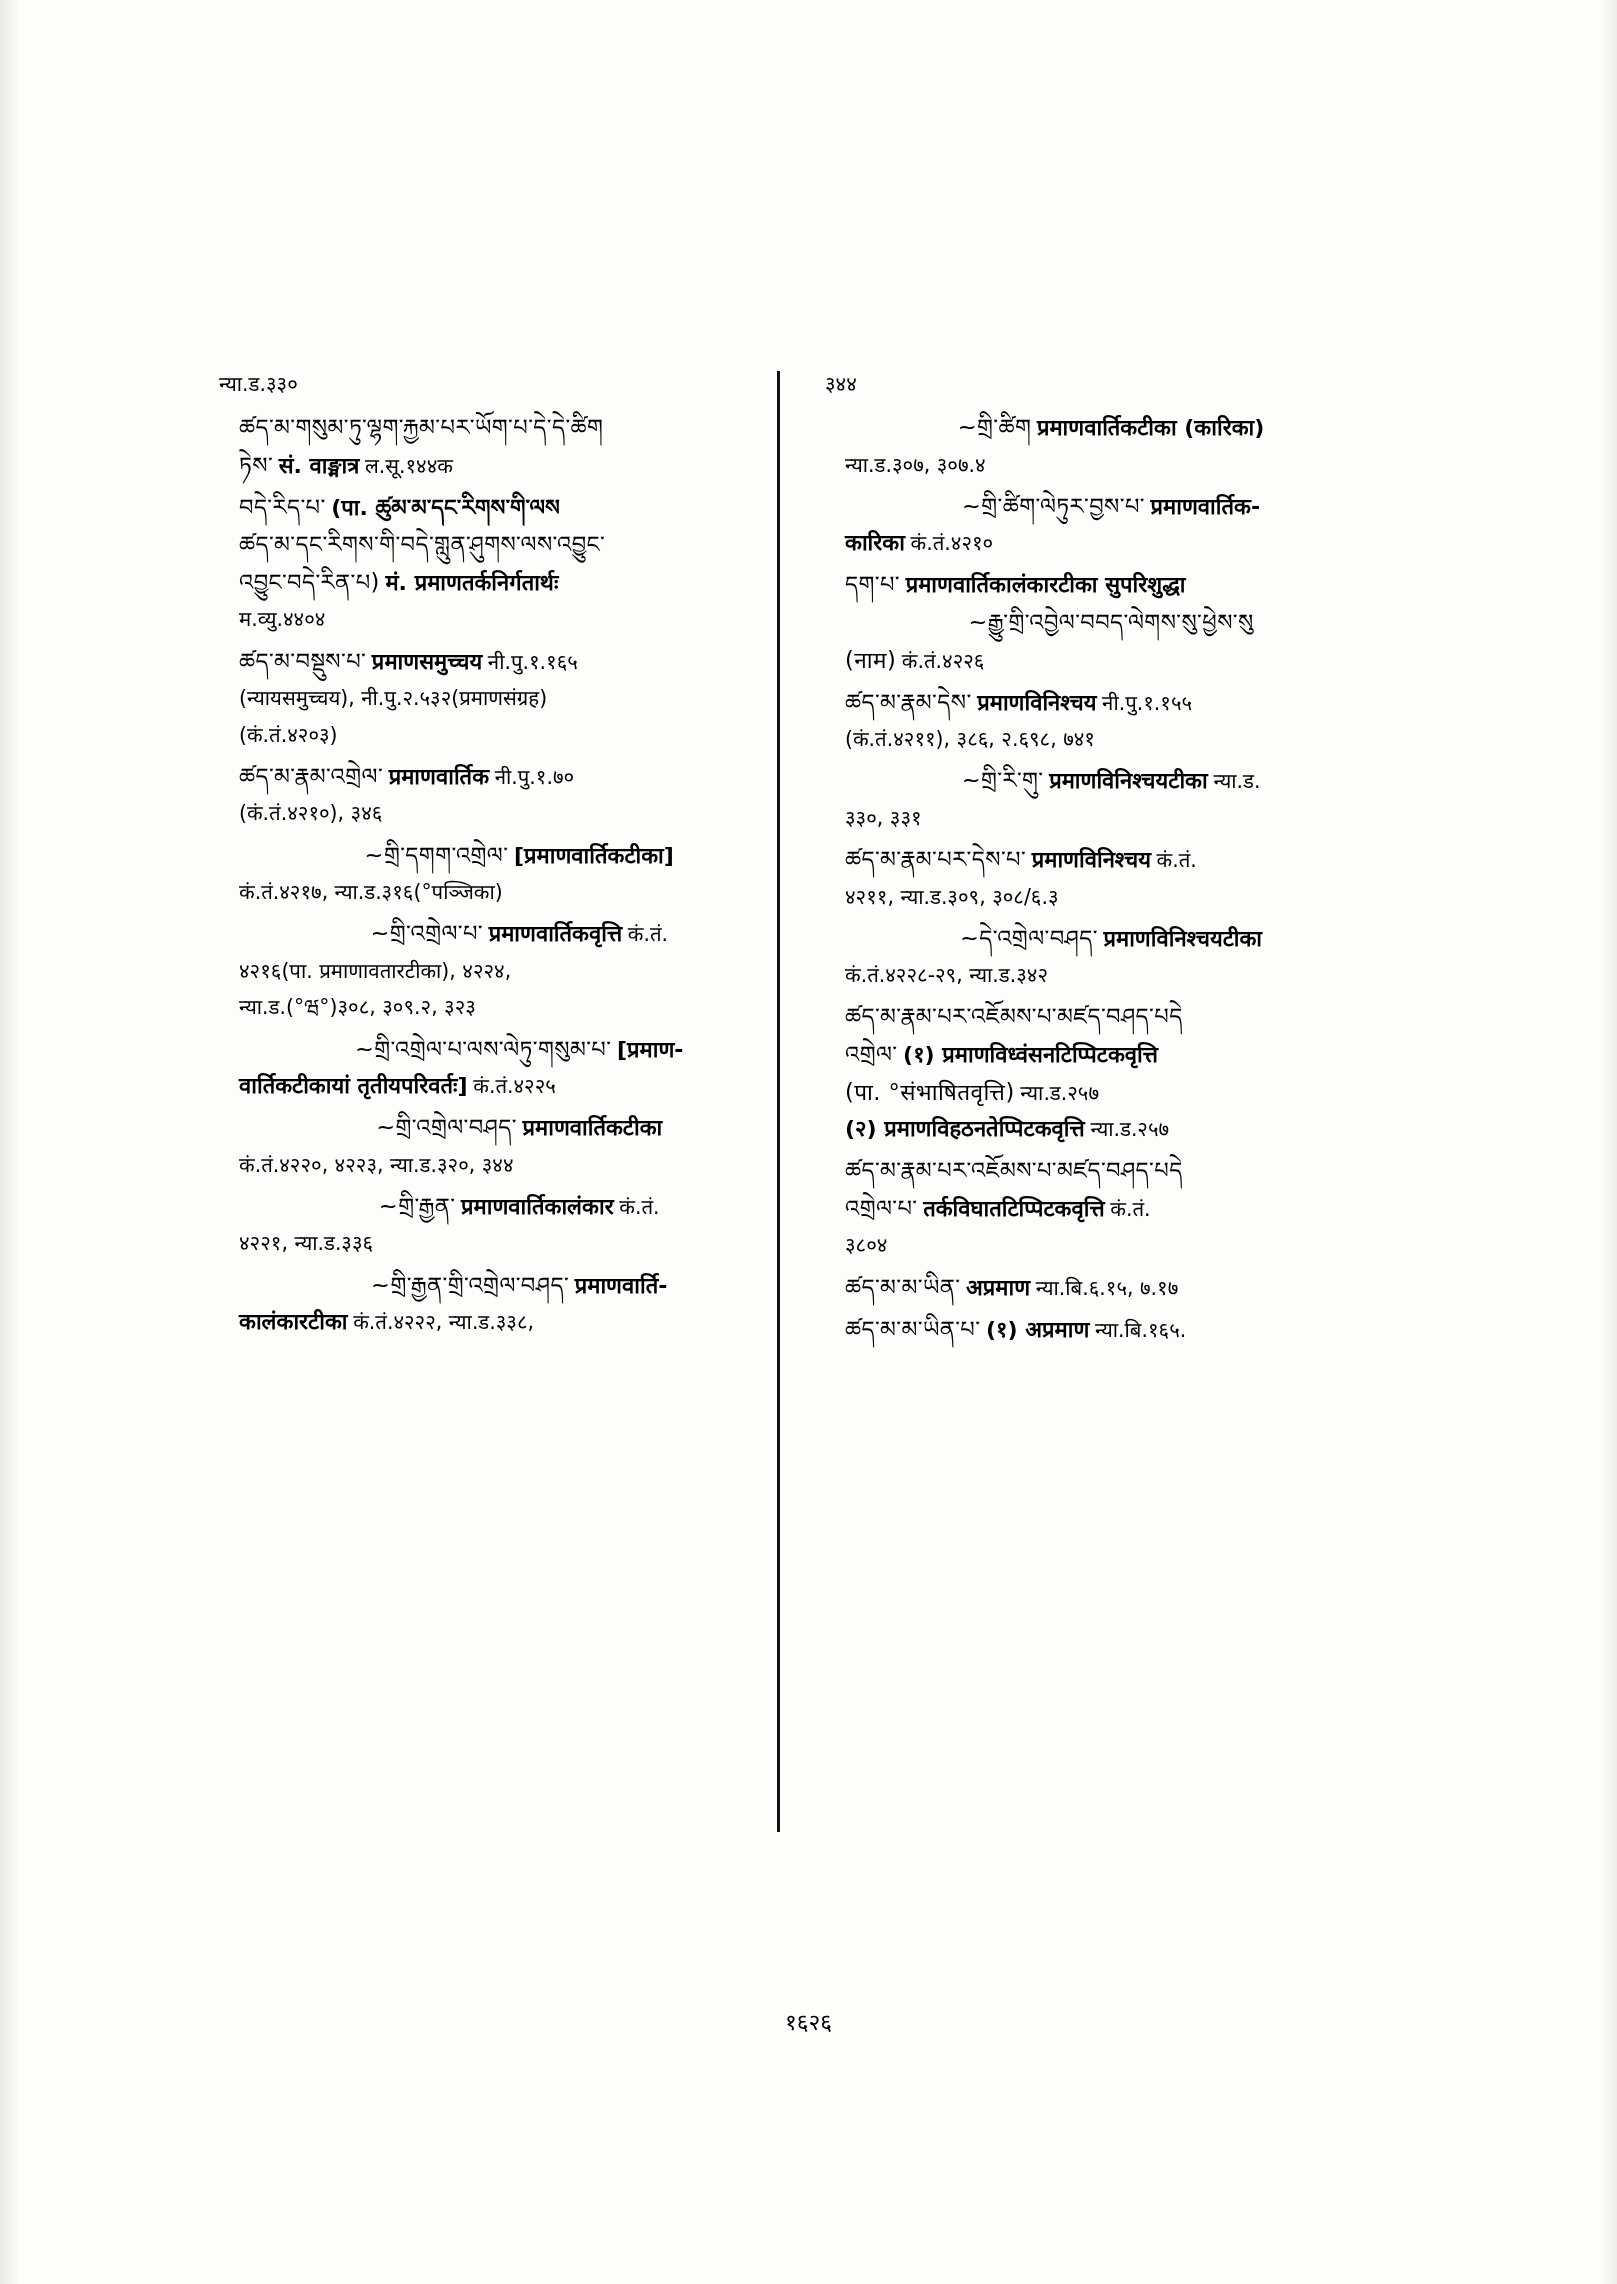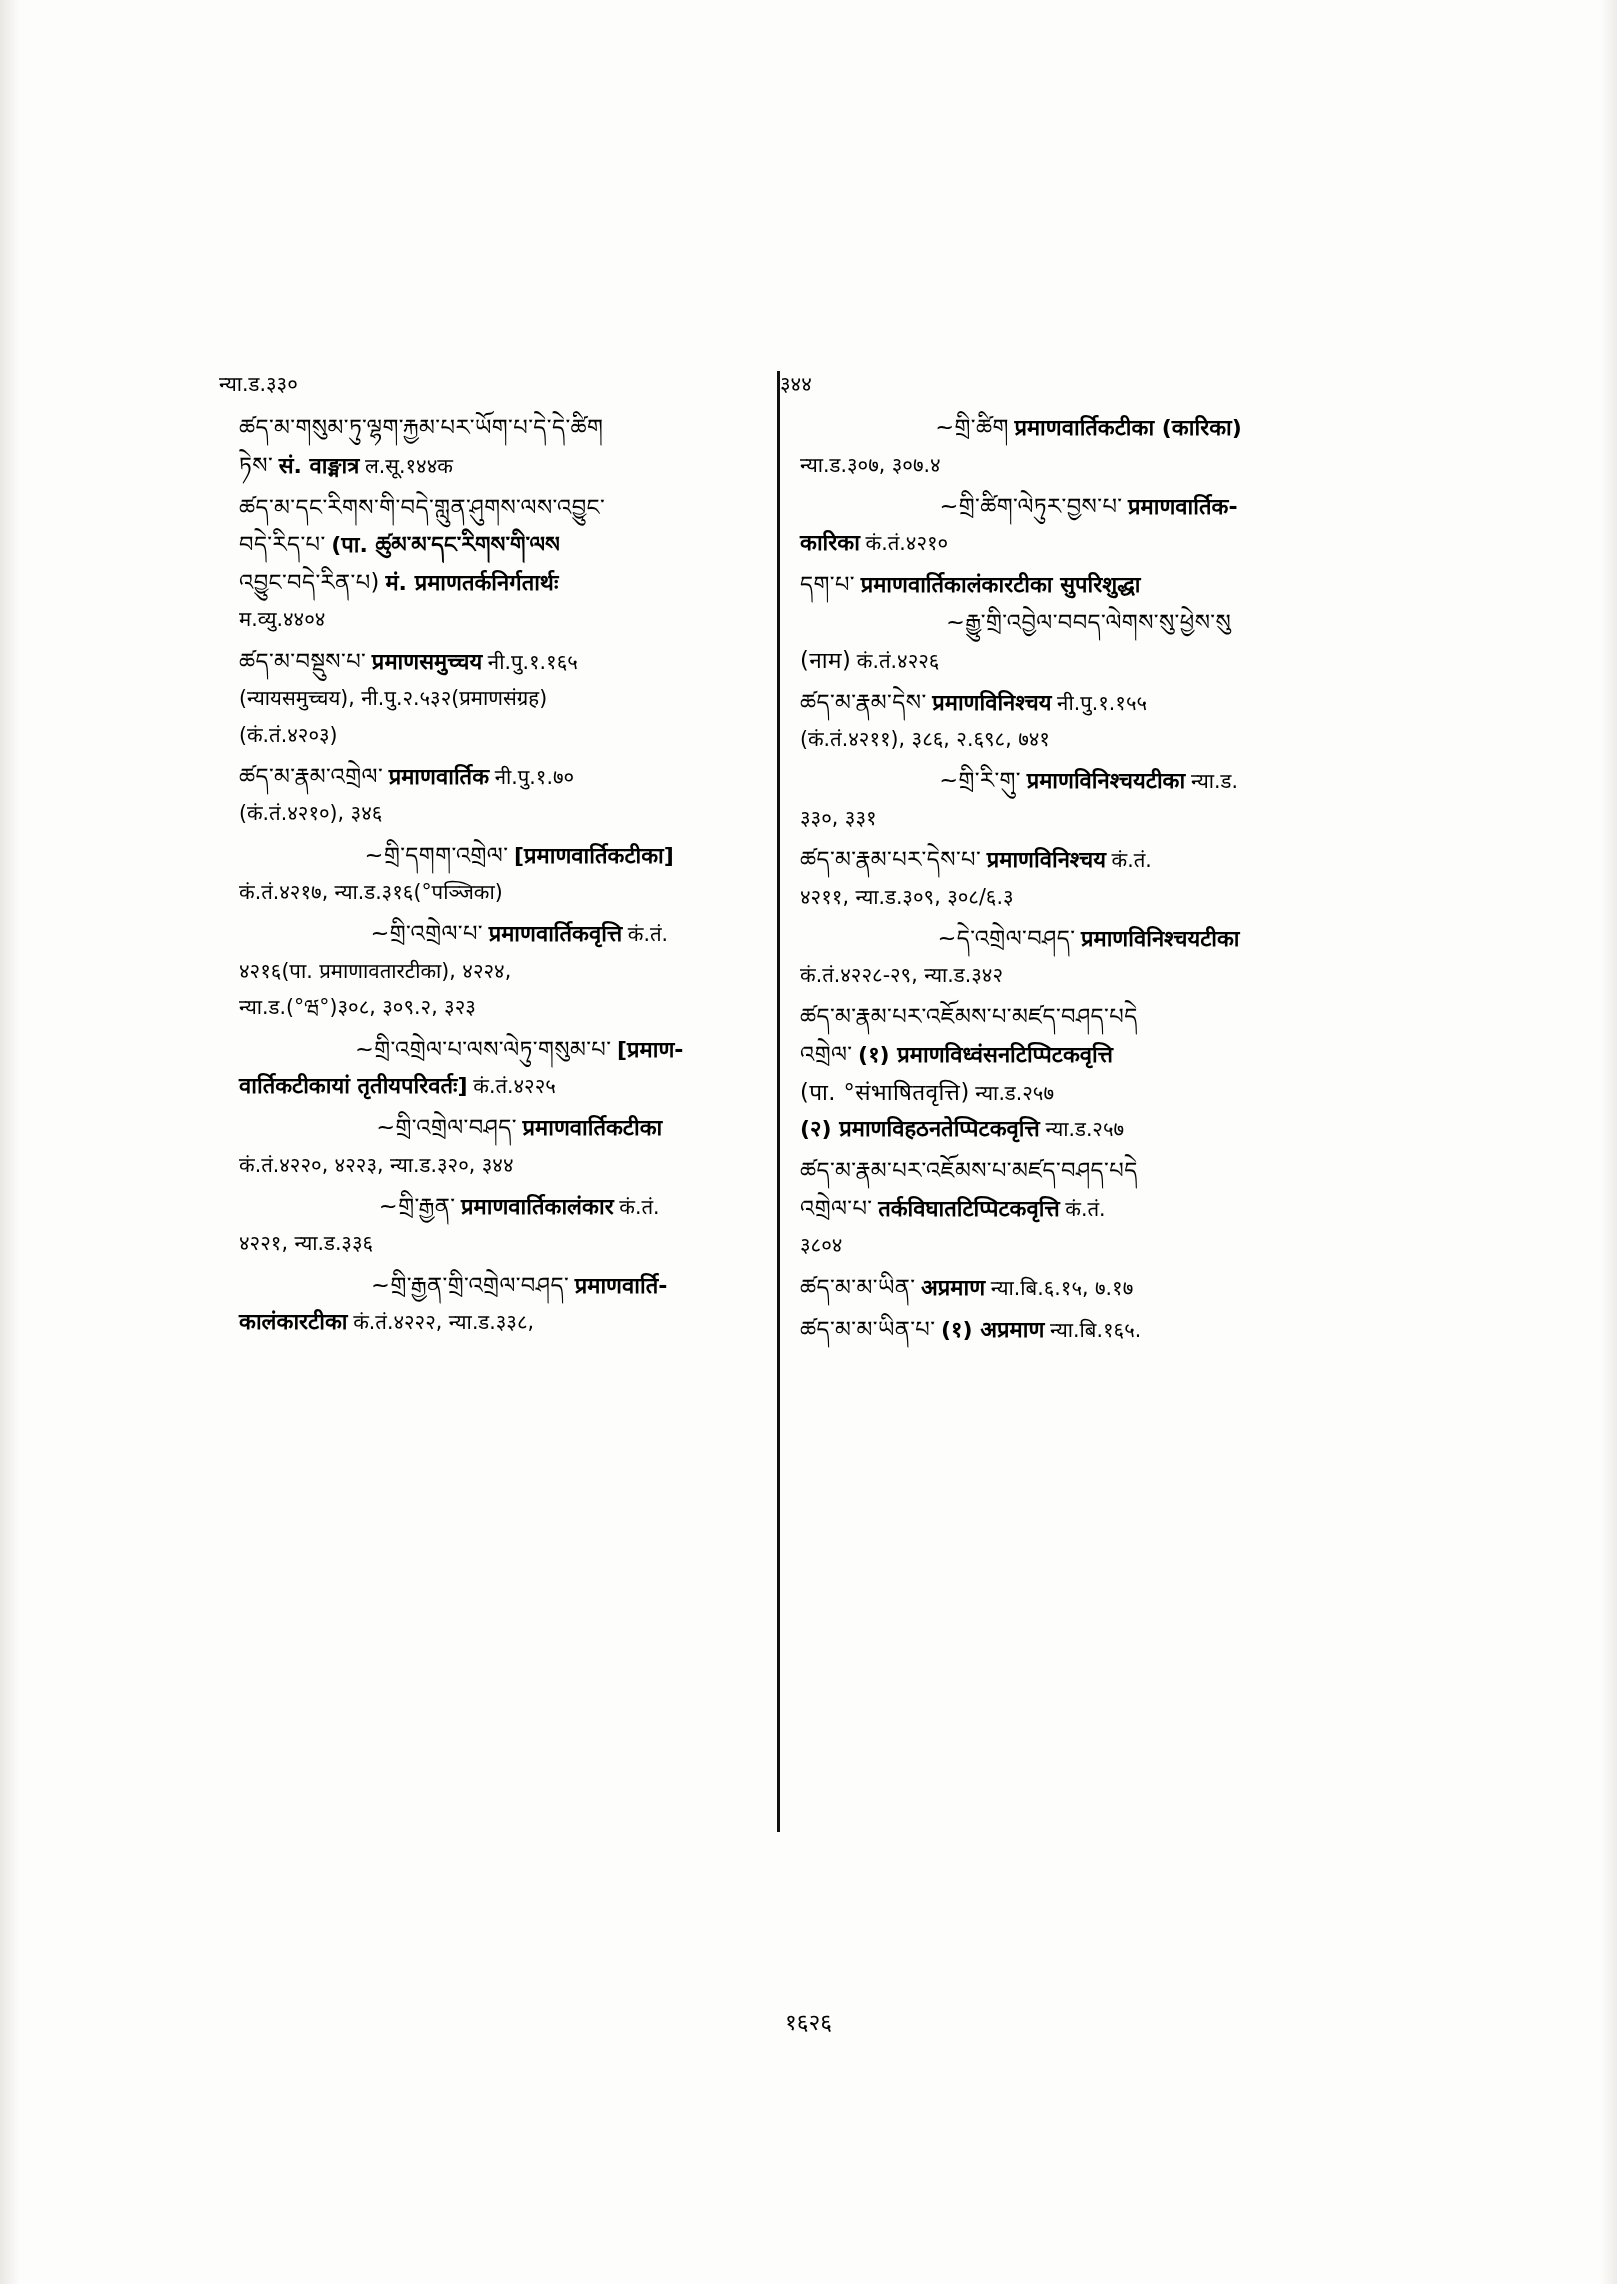--- a/index.html
+++ b/index.html
@@ -50,20 +50,21 @@
     height: 100%;
   }
   .col {
     width: 558px;
     box-sizing: border-box;
   }
   .col-left {
     padding-right: 16.6px;
   }
   .col-right {
+    padding-left: 45px;
   }
   .divider {
     width: 3px;
     background: #111;
     margin-top: 1.5px;
     margin-bottom: 128px;
     flex: 0 0 3px;
   }
   .entry {
     margin-bottom: 4.5px;
@@ -119,22 +120,22 @@
     <div class="columns">
 
       <div class="col col-left">
         <div class="head-small">न्या.ड.३३०</div>
         <div id="left-entries">
             <div class="entry">
               <div class="line"><span class="tib">ཚད་མ་གསུམ་ཏུ་ལྷག་རྐྱམ་པར་ཡོག་པ་དེ་དེ་ཚིག</span> </div>
               <div class="line"><span class="tib">ཏེས་</span> <span class="dev">सं. वाङ्मात्र</span> <span class="ref">ल.सू.१४४क</span></div>
             </div>
             <div class="entry">
+              <div class="line"><span class="tib">བདེ་རིད་པ་</span> <span class="dev">(पा. ཚུམ་མ་དང་རིགས་གི་ལས</span> </div>
               <div class="line"><span class="tib">ཚད་མ་དང་རིགས་གི་བདེ་གླུན་ཤུགས་ལས་འབྱུང་</span> </div>
-              <div class="line"><span class="tib">བདེ་རིད་པ་</span> <span class="dev">(पा. ཚུམ་མ་དང་རིགས་གི་ལས</span> </div>
               <div class="line"><span class="tib">འབྱུང་བདེ་རིན་པ)</span> <span class="dev">मं. प्रमाणतर्कनिर्गतार्थः</span> </div>
               <div class="line"><span class="ref">म.व्यु.४४०४</span></div>
             </div>
             <div class="entry">
               <div class="line"><span class="tib">ཚད་མ་བསྡུས་པ་</span> <span class="dev">प्रमाणसमुच्चय</span> <span class="ref">नी.पु.१.१६५</span></div>
               <div class="line"><span class="ref">(न्यायसमुच्चय), नी.पु.२.५३२(प्रमाणसंग्रह)</span></div>
               <div class="line"><span class="ref">(कं.तं.४२०३)</span></div>
             </div>
             <div class="entry">
               <div class="line"><span class="tib">ཚད་མ་རྣམ་འགྲེལ་</span> <span class="dev">प्रमाणवार्तिक</span> <span class="ref">नी.पु.१.७०</span></div>

